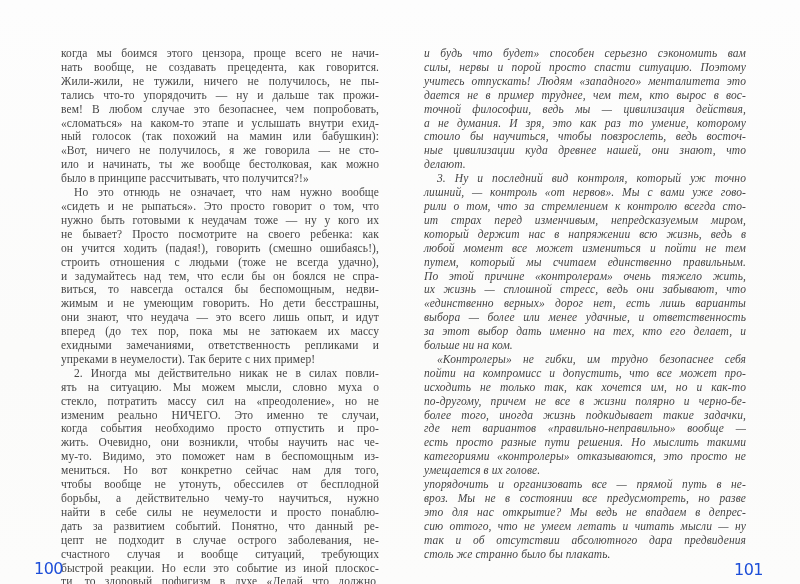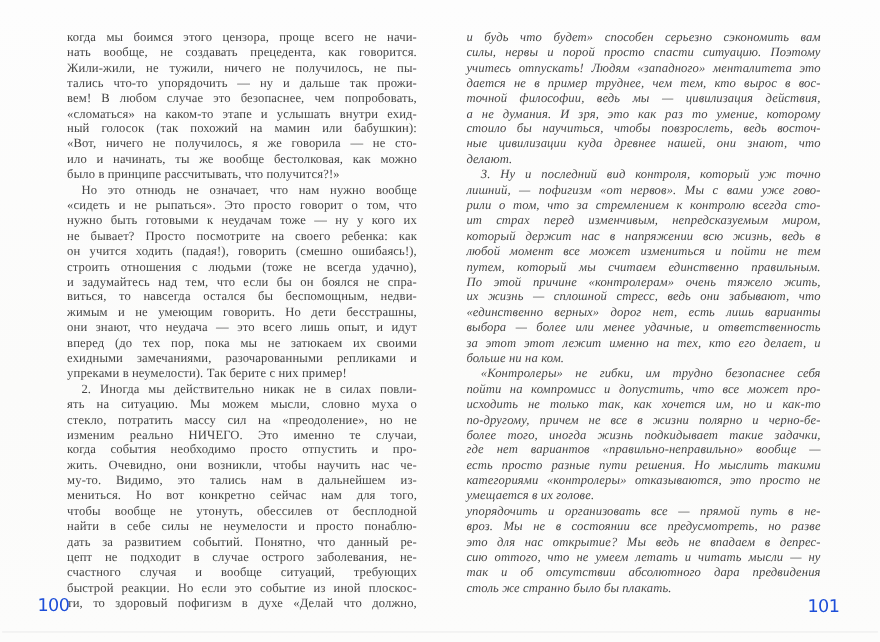--- a/index.html
+++ b/index.html
@@ -11,20 +11,21 @@
     height: 584px;
     position: relative;
     background: linear-gradient(180deg, #fdfdfd 0%, #fbfbfa 60%, #fcfcfb 100%);
     font-family: "Liberation Serif", serif;
     color: #454545;
     overflow: hidden;
   }
   .spread {
     position: absolute;
     inset: 0;
+    margin-top: 19px;
   }
   .text-col {
     position: absolute;
     top: 28px;
     font-size: 11.5px;
     line-height: 13.9px;
     letter-spacing: 0.1px;
   }
   .text-col.leftcol  { left: 61px;  width: 318px; }
   .text-col.rightcol { left: 424px; width: 322px; font-style: italic; }
@@ -77,32 +78,33 @@
         <div class="line indent">Но это отнюдь не означает, что нам нужно вообще</div>
         <div class="line">«сидеть и не рыпаться». Это просто говорит о том, что</div>
         <div class="line">нужно быть готовыми к неудачам тоже — ну у кого их</div>
         <div class="line">не бывает? Просто посмотрите на своего ребенка: как</div>
         <div class="line">он учится ходить (падая!), говорить (смешно ошибаясь!),</div>
         <div class="line">строить отношения с людьми (тоже не всегда удачно),</div>
         <div class="line">и задумайтесь над тем, что если бы он боялся не спра-</div>
         <div class="line">виться, то навсегда остался бы беспомощным, недви-</div>
         <div class="line">жимым и не умеющим говорить. Но дети бесстрашны,</div>
         <div class="line">они знают, что неудача — это всего лишь опыт, и идут</div>
-        <div class="line">вперед (до тех пор, пока мы не затюкаем их своими</div>
-        <div class="line">ехидными замечаниями, разочарованными репликами и</div>
+        <div class="line">вперед (до тех пор, пока мы не затюкаем их массу</div>
+        <div class="line">ехидными замечаниями, ответственность репликами и</div>
         <div class="line end">упреками в неумелости). Так берите с них пример!</div>
         <div class="line indent">2. Иногда мы действительно никак не в силах повли-</div>
         <div class="line">ять на ситуацию. Мы можем мысли, словно муха о</div>
         <div class="line">стекло, потратить массу сил на «преодоление», но не</div>
         <div class="line">изменим реально НИЧЕГО. Это именно те случаи,</div>
         <div class="line">когда события необходимо просто отпустить и про-</div>
         <div class="line">жить. Очевидно, они возникли, чтобы научить нас че-</div>
-        <div class="line">му-то. Видимо, это тались нам в дальнейшем из-</div>
+        <div class="line">му-то. Видимо, это поможет нам в беспомощным из-</div>
         <div class="line">мениться. Но вот конкретно сейчас нам для того,</div>
         <div class="line">чтобы вообще не утонуть, обессилев от бесплодной</div>
+        <div class="line">борьбы, а действительно чему-то научиться, нужно</div>
         <div class="line">найти в себе силы не неумелости и просто понаблю-</div>
         <div class="line">дать за развитием событий. Понятно, что данный ре-</div>
         <div class="line">цепт не подходит в случае острого заболевания, не-</div>
         <div class="line">счастного случая и вообще ситуаций, требующих</div>
         <div class="line">быстрой реакции. Но если это событие из иной плоскос-</div>
         <div class="line">ти, то здоровый пофигизм в духе «Делай что должно,</div>
       </div>
     <div class="pagenum pn-left">100</div>
   </section>
 
@@ -111,31 +113,31 @@
         <div class="line">и будь что будет» способен серьезно сэкономить вам</div>
         <div class="line">силы, нервы и порой просто спасти ситуацию. Поэтому</div>
         <div class="line">учитесь отпускать! Людям «западного» менталитета это</div>
         <div class="line">дается не в пример труднее, чем тем, кто вырос в вос-</div>
         <div class="line">точной философии, ведь мы — цивилизация действия,</div>
         <div class="line">а не думания. И зря, это как раз то умение, которому</div>
         <div class="line">стоило бы научиться, чтобы повзрослеть, ведь восточ-</div>
         <div class="line">ные цивилизации куда древнее нашей, они знают, что</div>
         <div class="line end">делают.</div>
         <div class="line indent">3. Ну и последний вид контроля, который уж точно</div>
-        <div class="line">лишний, — пофигизм «от нервов». Мы с вами уже гово-</div>
+        <div class="line">лишний, — контроль «от нервов». Мы с вами уже гово-</div>
         <div class="line">рили о том, что за стремлением к контролю всегда сто-</div>
         <div class="line">ит страх перед изменчивым, непредсказуемым миром,</div>
         <div class="line">который держит нас в напряжении всю жизнь, ведь в</div>
         <div class="line">любой момент все может измениться и пойти не тем</div>
         <div class="line">путем, который мы считаем единственно правильным.</div>
         <div class="line">По этой причине «контролерам» очень тяжело жить,</div>
         <div class="line">их жизнь — сплошной стресс, ведь они забывают, что</div>
         <div class="line">«единственно верных» дорог нет, есть лишь варианты</div>
         <div class="line">выбора — более или менее удачные, и ответственность</div>
-        <div class="line">за этот этот лежит именно на тех, кто его делает, и</div>
+        <div class="line">за этот выбор дать именно на тех, кто его делает, и</div>
         <div class="line end">больше ни на ком.</div>
         <div class="line indent">«Контролеры» не гибки, им трудно безопаснее себя</div>
         <div class="line">пойти на компромисс и допустить, что все может про-</div>
         <div class="line">исходить не только так, как хочется им, но и как-то</div>
         <div class="line">по-другому, причем не все в жизни полярно и черно-бе-</div>
         <div class="line">более того, иногда жизнь подкидывает такие задачки,</div>
         <div class="line">где нет вариантов «правильно-неправильно» вообще —</div>
         <div class="line">есть просто разные пути решения. Но мыслить такими</div>
         <div class="line">категориями «контролеры» отказываются, это просто не</div>
         <div class="line end">умещается в их голове.</div>

